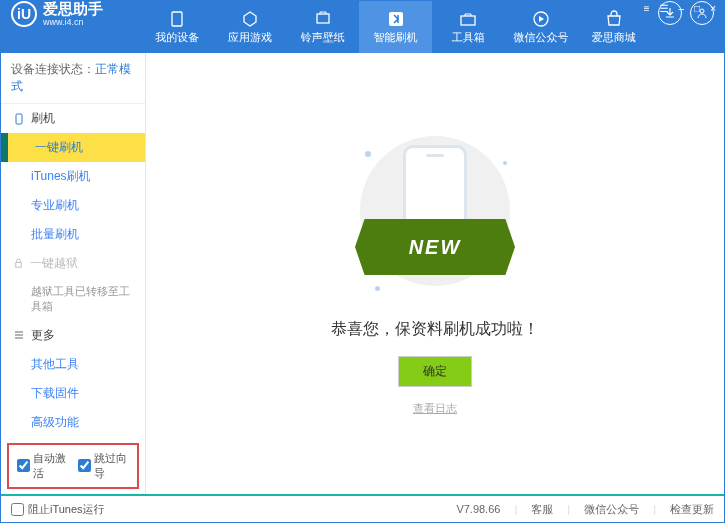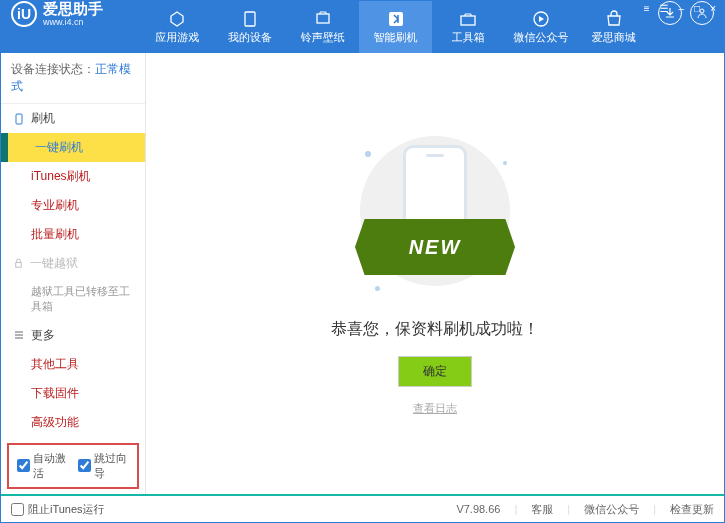--- a/index.html
+++ b/index.html
@@ -18,21 +18,21 @@
 .win-controls { position: absolute; top: 2px; right: 6px; display: flex; gap: 6px; font-size: 10px; color: #fff; }
 .win-ctrl { cursor: pointer; padding: 0 2px; }
 .user-icons { display: flex; gap: 8px; margin-left: 8px; }
 .circle-icon { width: 24px; height: 24px; border: 1.5px solid #fff; border-radius: 50%; display: flex; align-items: center; justify-content: center; cursor: pointer; }
 .body { flex: 1; display: flex; overflow: hidden; }
 .sidebar { width: 145px; border-right: 1px solid #e5e5e5; display: flex; flex-direction: column; font-size: 12px; }
 .status-row { padding: 8px 10px; color: #666; border-bottom: 1px solid #eee; }
 .status-mode { color: #2e7cd6; }
 .side-section { padding: 6px 12px; color: #333; display: flex; align-items: center; gap: 6px; cursor: pointer; }
 .side-section.header { font-weight: normal; color: #444; }
-.side-sub { padding: 6px 12px 6px 30px; color: #b91c1c; cursor: pointer; }
+.side-sub { padding: 6px 12px 6px 30px; color: #3b82f6; cursor: pointer; }
 .side-sub.active { color: #2e7cd6; border-left: 7px solid #0f766e; background: #fde047; padding-left: 27px; }
 .side-sub.muted { color: #999; font-size: 11px; line-height: 1.4; }
 .side-lock { color: #bbb; display: flex; align-items: center; gap: 6px; padding: 6px 12px; }
 .checkbox-area { border: 2px solid #d94c4c; padding: 6px 8px; margin: 6px; display: flex; gap: 10px; font-size: 11px; }
 .cb { display: flex; align-items: center; gap: 3px; cursor: pointer; color: #555; }
 .cb input { accent-color: #2e7cd6; }
 .main { flex: 1; display: flex; flex-direction: column; align-items: center; justify-content: center; position: relative; background: #fff; }
 .illustration { width: 180px; height: 170px; position: relative; margin-bottom: 18px; }
 .circle-bg { width: 150px; height: 150px; border-radius: 50%; background: #f0f0f0; position: absolute; left: 15px; top: 5px; }
 .phone { position: absolute; left: 58px; top: 14px; width: 64px; height: 120px; background: #fff; border: 3px solid #dce4ee; border-radius: 10px; }
@@ -71,32 +71,32 @@
       <div class="logo-icon">iU</div>
       <div class="logo-text">
         <span class="logo-title">爱思助手</span>
         <span class="logo-url">www.i4.cn</span>
       </div>
     </div>
     <div class="nav" id="nav">
         <div class="nav-item">
           <div class="nav-icon">
             <svg width="18" height="18" viewBox="0 0 18 18">
+              <rect x="4" y="2" width="10" height="14" rx="1" stroke="#fff" fill="none" stroke-width="1.3"></rect>
+            </svg>
+          </div>
+          <span>我的设备</span>
+        </div>
+        <div class="nav-item">
+          <div class="nav-icon">
+            <svg width="18" height="18" viewBox="0 0 18 18">
               <path d="M9 2l6 4v6l-6 4-6-4V6z" stroke="#fff" fill="none" stroke-width="1.3"></path>
             </svg>
           </div>
           <span>应用游戏</span>
-        </div>
-        <div class="nav-item">
-          <div class="nav-icon">
-            <svg width="18" height="18" viewBox="0 0 18 18">
-              <rect x="4" y="2" width="10" height="14" rx="1" stroke="#fff" fill="none" stroke-width="1.3"></rect>
-            </svg>
-          </div>
-          <span>我的设备</span>
         </div>
         <div class="nav-item">
           <div class="nav-icon">
             <svg width="18" height="18" viewBox="0 0 18 18">
               <rect x="3" y="4" width="12" height="9" stroke="#fff" fill="none" stroke-width="1.3"></rect>
               <path d="M6 4V2h6v2" stroke="#fff" fill="none"></path>
             </svg>
           </div>
           <span>铃声壁纸</span>
         </div>

